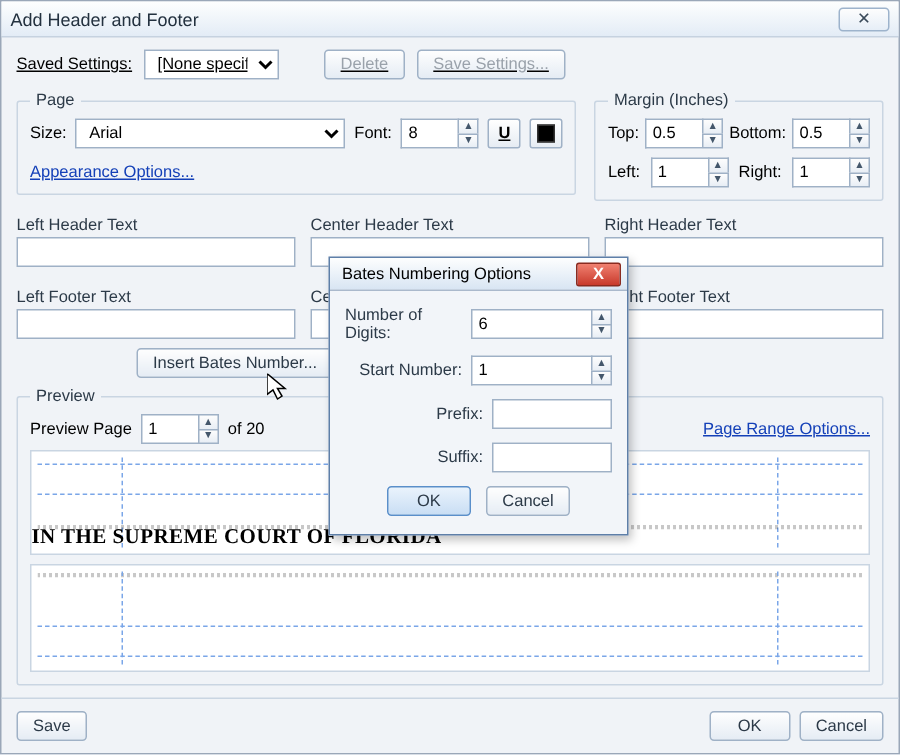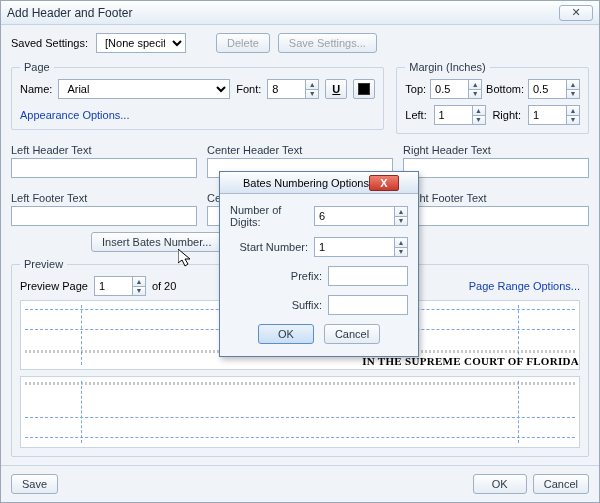--- a/index.html
+++ b/index.html
@@ -11,39 +11,39 @@
   .content { padding: 8px 10px 6px 10px; }
   .row { display:flex; align-items:center; gap:6px; }
   .btn { height:20px; padding:0 10px; border:1px solid #9fb1c6; background:linear-gradient(#fefefe,#e5ecf4); border-radius:3px; display:inline-flex; align-items:center; justify-content:center; color:#2c3a48; cursor:default; }
   .btn.disabled { color:#9aa2ab; }
   select, input[type=text] { height:20px; border:1px solid #9fb1c6; background:#fff; padding:0 4px; }
   .spin { width:52px; display:flex; }
   .spin input { width:38px; border-right:0; }
   .spin .spns { width:14px; display:flex; flex-direction:column; }
   .spin .spns div { flex:1; border:1px solid #9fb1c6; background:linear-gradient(#fdfdfd,#e8eef5); font-size:7px; display:flex; align-items:center; justify-content:center; color:#44576b; }
   .spin .spns div:first-child { border-bottom:0; }
-  .link { color:#1440b8; }
+  .link { color:#1440b8; text-decoration:underline; }
   .iconbtn { width:22px; height:20px; border:1px solid #9fb1c6; background:linear-gradient(#fff,#e6ecf3); display:flex; align-items:center; justify-content:center; border-radius:2px; }
   .underline-glyph { text-decoration: underline; font-weight:bold; font-size:11px; }
   .swatch { width:12px; height:12px; background:#000; border:1px solid #333; }
   fieldset { border:1px solid #c9d5e2; border-radius:2px; padding:6px 8px 8px 8px; margin:0; }
   legend { padding:0 4px; color:#2c3a48; }
   .cols3 { display:grid; grid-template-columns: 1fr 1fr 1fr; gap:10px; }
   .txtbox { width:100%; height:26px; border:1px solid #9fb1c6; background:#fff; }
   .hdrlbl { color:#2c3a48; margin:4px 0 2px 0; }
   .preview-area { border:1px solid #c9d5e2; background:#fff; height:70px; position:relative; overflow:hidden; margin-top:4px; }
   .preview-area.big { height:72px; }
   .dash-h { position:absolute; left:4px; right:4px; border-top:1px dashed #7aa6e8; }
   .dash-v { position:absolute; top:4px; bottom:4px; border-left:1px dashed #7aa6e8; }
   .bottombar { position:absolute; left:0; right:0; bottom:0; padding:8px 10px; display:flex; justify-content:space-between; border-top:1px solid #c9d5e2; }
   .wavy { position:absolute; left:4px; right:4px; height:6px; background: repeating-linear-gradient(90deg,#222 0 2px, transparent 2px 4px); clip-path: polygon(0 50%,100% 50%,100% 100%,0 100%); opacity:.25;}
-  .doc-title { position:absolute; width:100%; text-align:right; font-family:"Times New Roman",serif; font-weight:bold; font-size:11px; letter-spacing:0.3px;}
+  .doc-title { position:absolute; width:100%; text-align:left; font-family:"Times New Roman",serif; font-weight:bold; font-size:14px; letter-spacing:0.3px;}
   
   .modal { position:absolute; width:200px; border:1px solid #5e7fa8; background:#f2f5f9; box-shadow:2px 3px 6px rgba(0,0,0,.25); left:218px; top:170px; z-index:10; }
-  .modal .mtitle { height:22px; background:linear-gradient(#fdfefe,#d8e5f3); border-bottom:1px solid #aab9cc; display:flex; align-items:center; justify-content:center; padding:0 4px 0 8px; }
+  .modal .mtitle { height:22px; background:linear-gradient(#fdfefe,#d8e5f3); border-bottom:1px solid #aab9cc; display:flex; align-items:center; justify-content:space-between; padding:0 4px 0 8px; }
   .modal .closebtn { width:30px; height:16px; background:linear-gradient(#f08070,#c83a2c); border:1px solid #8a2b20; border-radius:2px; color:#fff; display:flex; align-items:center; justify-content:center; font-size:10px; font-weight:bold; }
   .mbody { padding:10px 10px 10px 10px; }
   .mrow { display:flex; align-items:center; justify-content:flex-end; gap:6px; margin-bottom:9px; }
   .mrow label { color:#2c3a48; }
   .mrow input { width:80px; }
   .mbtns { display:flex; gap:10px; justify-content:center; margin-top:6px; margin-bottom:2px; }
   .mbtns .btn { min-width:56px; }
   .mbtns .btn.ok { background:linear-gradient(#eaf3fc,#c9def4); border-color:#5a8fca; }
   .cursor { position:absolute; left:177px; top:248px; z-index:20; pointer-events:none; }
 </style>
@@ -53,35 +53,35 @@
 <div class="window">
   <div class="titlebar">
     <span class="tt">Add Header and Footer</span>
     <div class="winbtn">
       <span>✕</span>
     </div>
   </div>
 
   <div class="content">
 
-    <div class="row" style="gap:8px;">
+    <div class="row" style="gap:8px;text-decoration:underline;">
       <span>Saved Settings:</span>
       <select style="width:90px;">
         <option>[None specified]</option>
       </select>
       <span style="width:14px;"></span>
       <div class="btn disabled">Delete</div>
       <div class="btn disabled">Save Settings...</div>
     </div>
 
     <div class="row" style="align-items:flex-start; gap:12px; margin-top:8px;">
       <fieldset style="flex:1;">
         <legend>Page</legend>
         <div class="row">
-          <span>Name:</span>
+          <span>Size:</span>
           <select style="flex:1;">
             <option>Arial</option>
           </select>
           <span>Font:</span>
           <div class="spin">
             <input type="text" value="8" style="">
             <div class="spns">
                 <div>▲</div>
                 <div>▼</div>
               </div>

